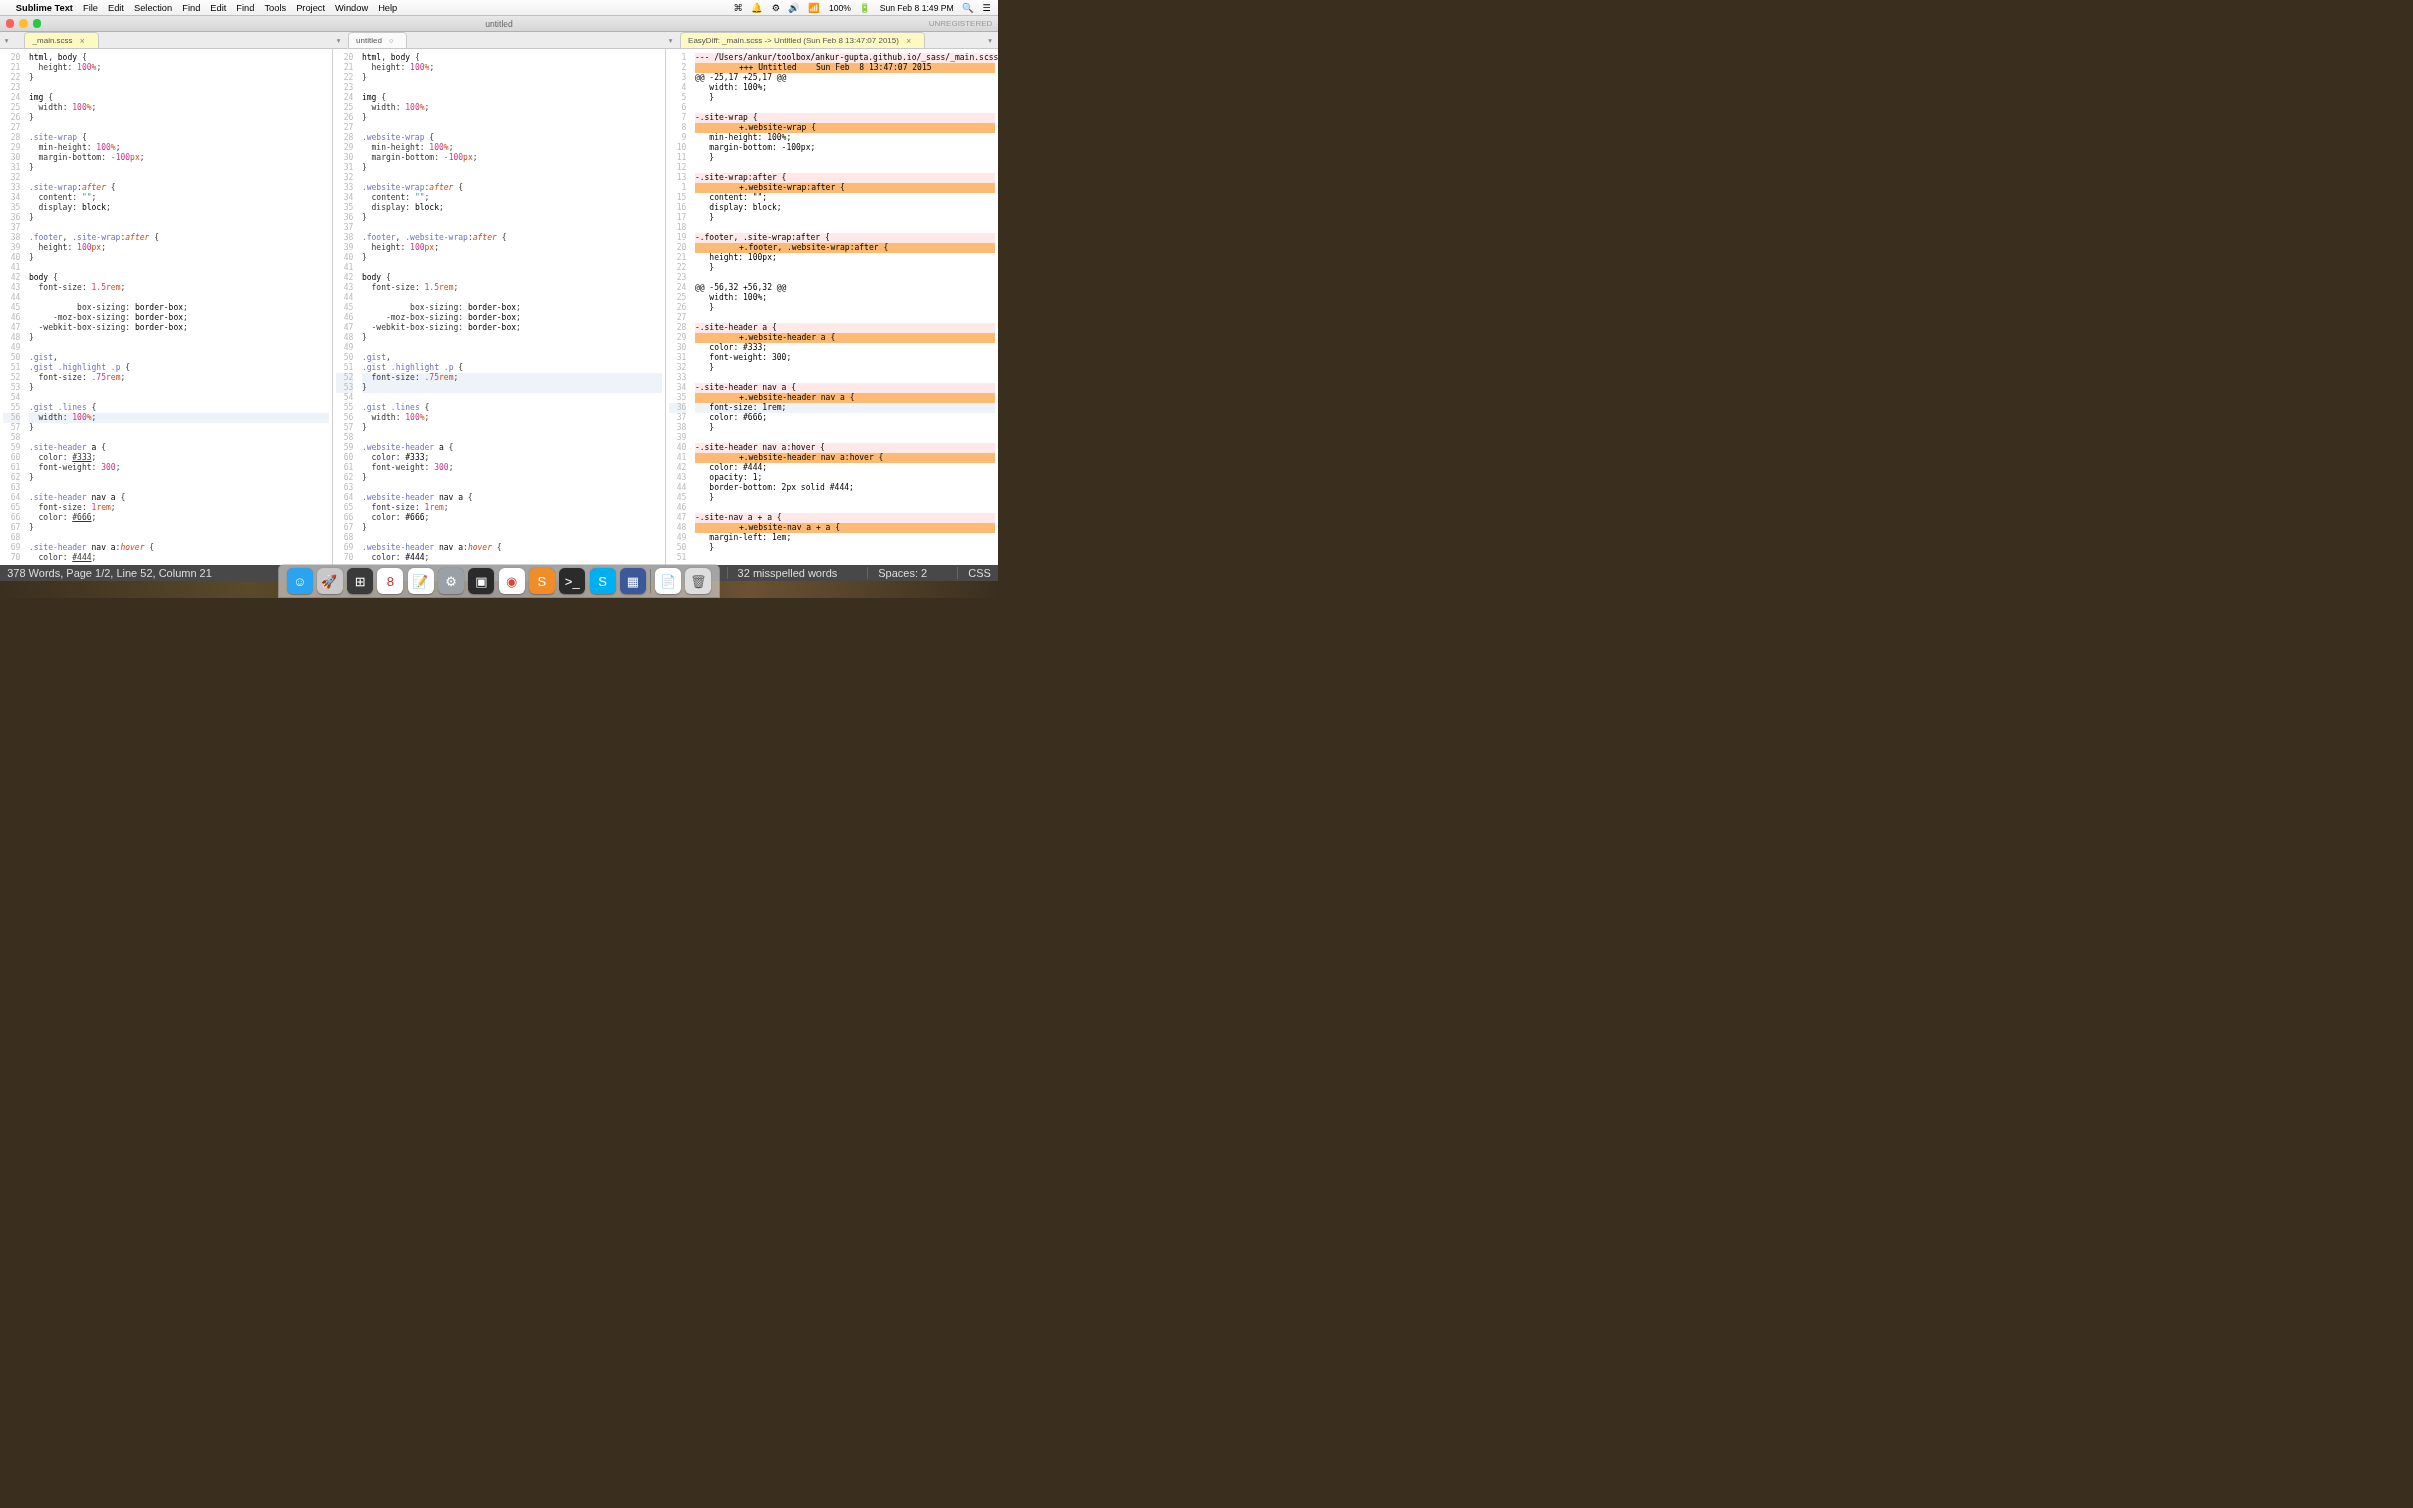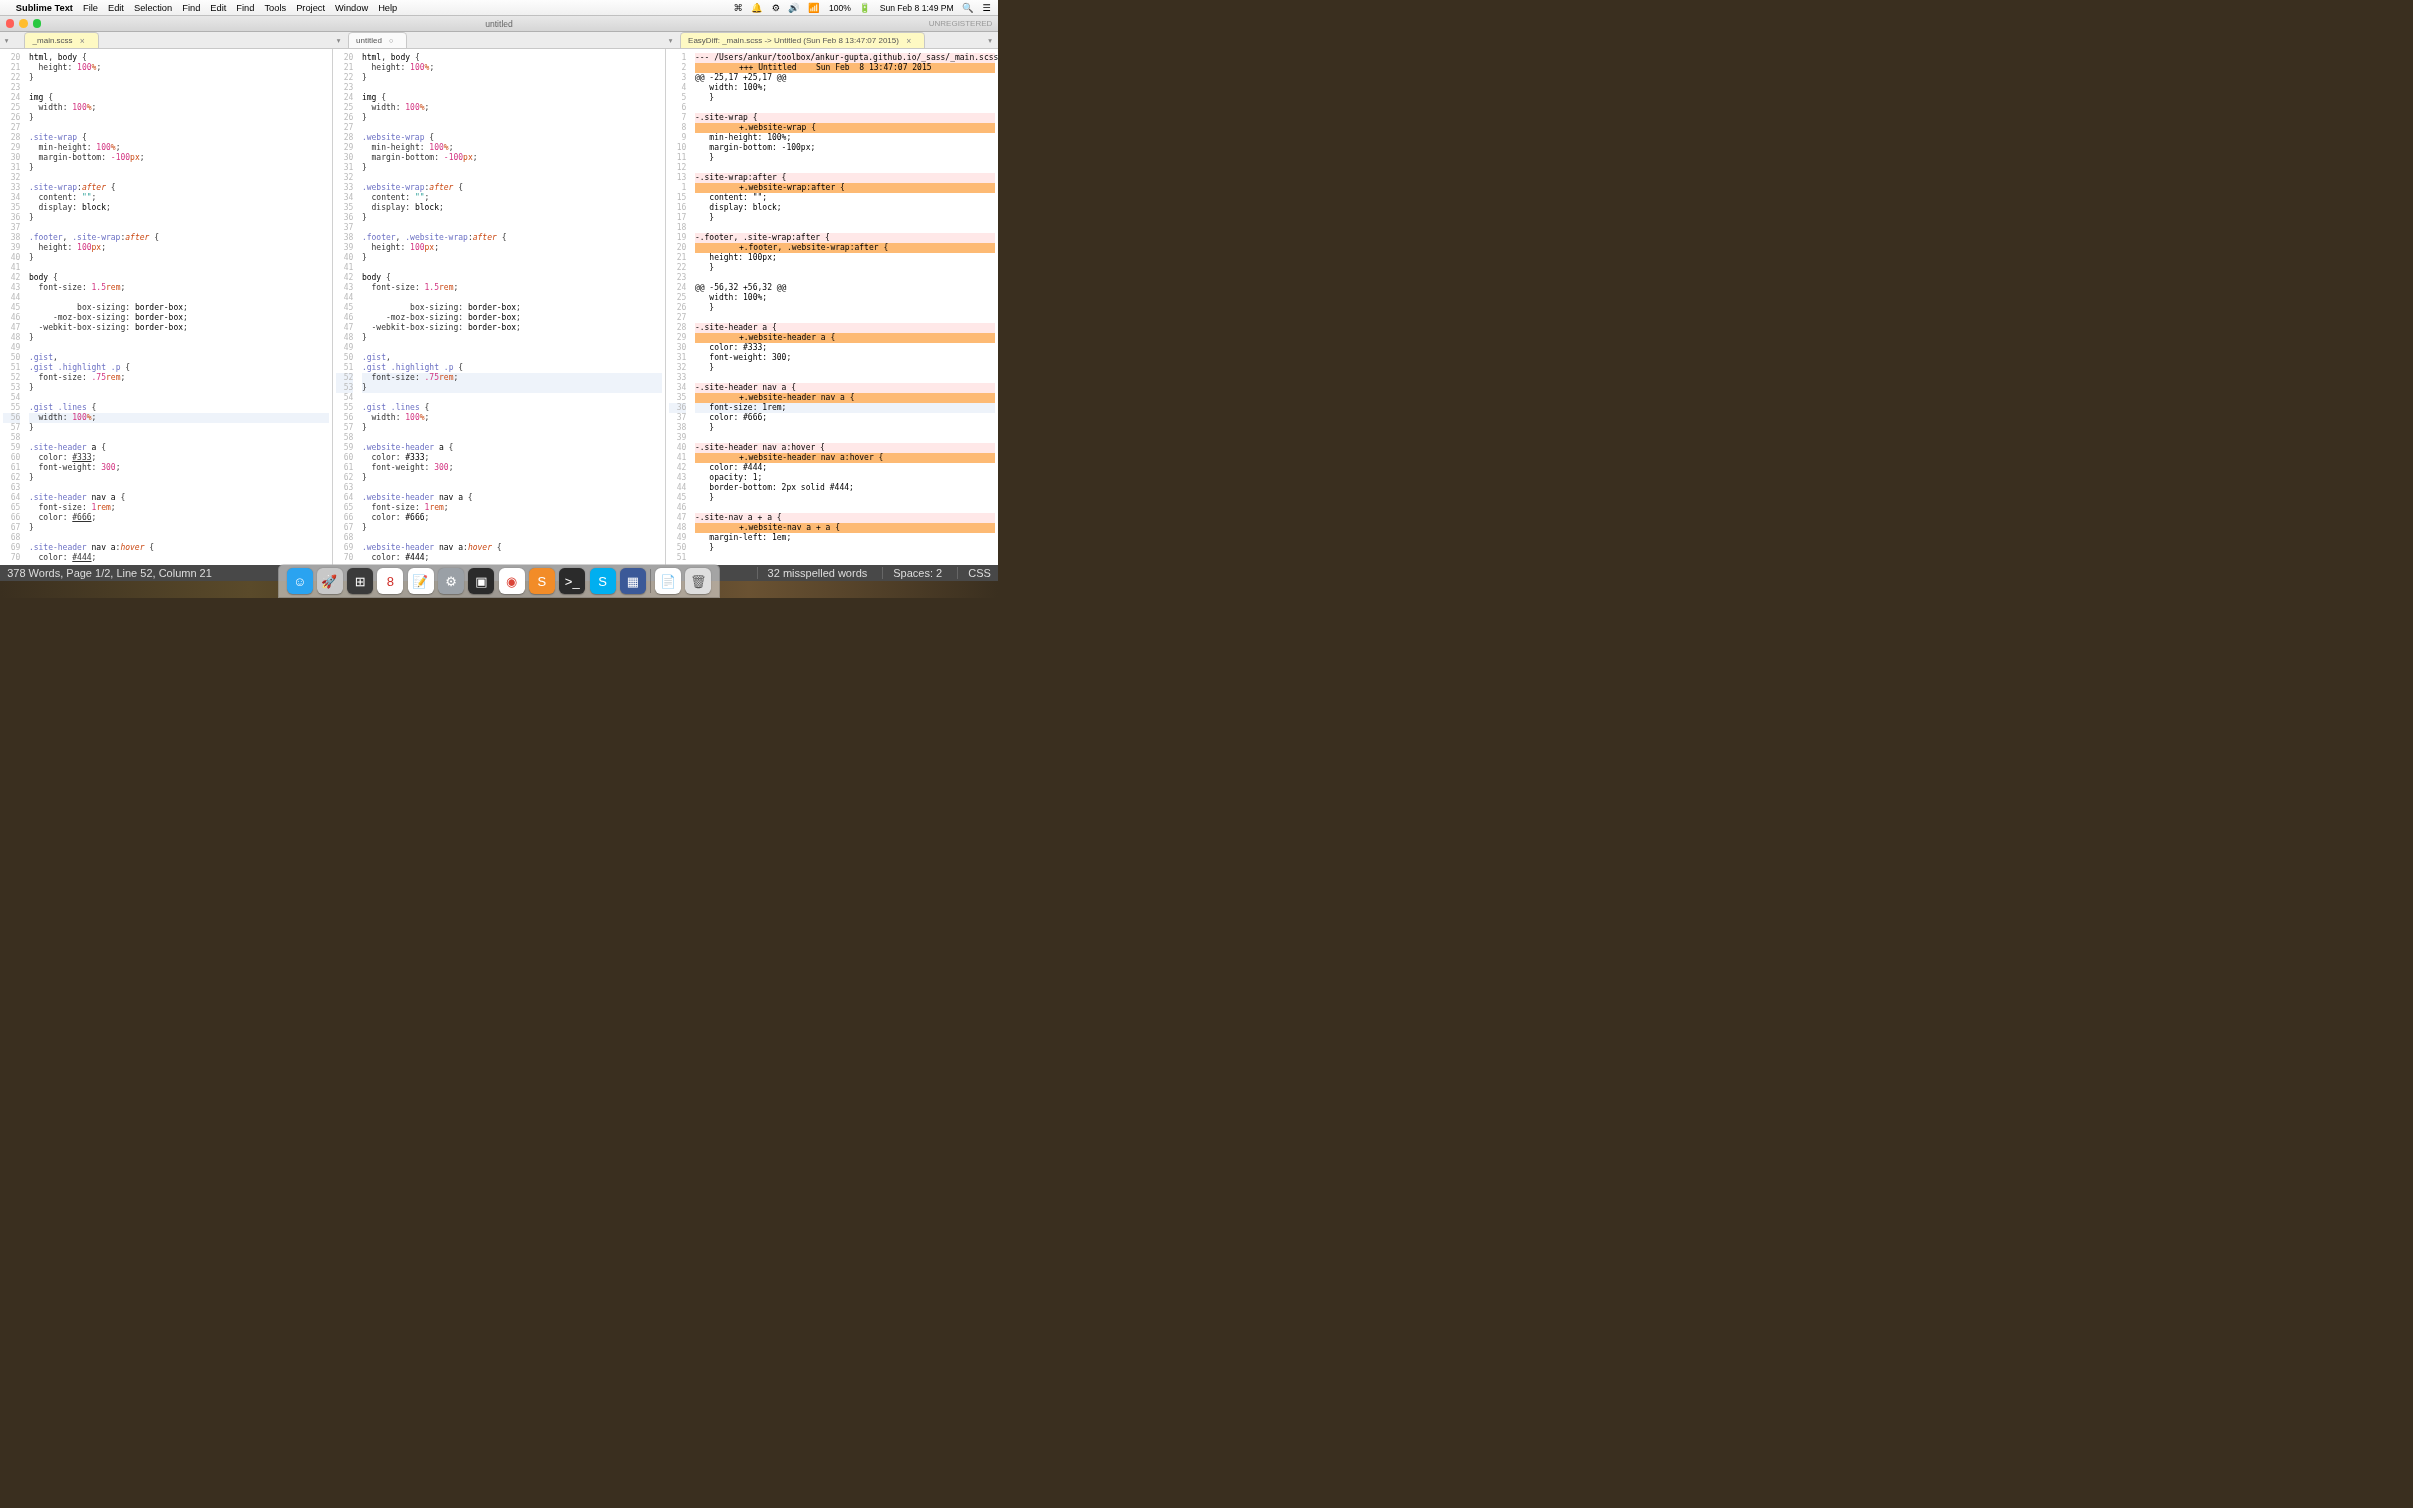--- a/index.html
+++ b/index.html
@@ -131,21 +131,21 @@
 
 .statusbar {
   height: 16px;
   background: #484848;
   color: #ddd;
   display: flex;
   align-items: center;
   padding: 0 7.2px;
   font-size: 11px;
 }
-.statusbar .right { margin-left: auto; display: flex; gap: 15px; align-items: center; }
+.statusbar .right { margin-left: auto; display: flex; gap: 30px; align-items: center; }
 .statusbar .right span { border-left: 0.7px solid #666; padding-left: 10px; }
 
 
 .dock-wrap {
   position: absolute;
   bottom: 0;
   left: 0; right: 0;
   height: 34px;
   display: flex;
   justify-content: center;

